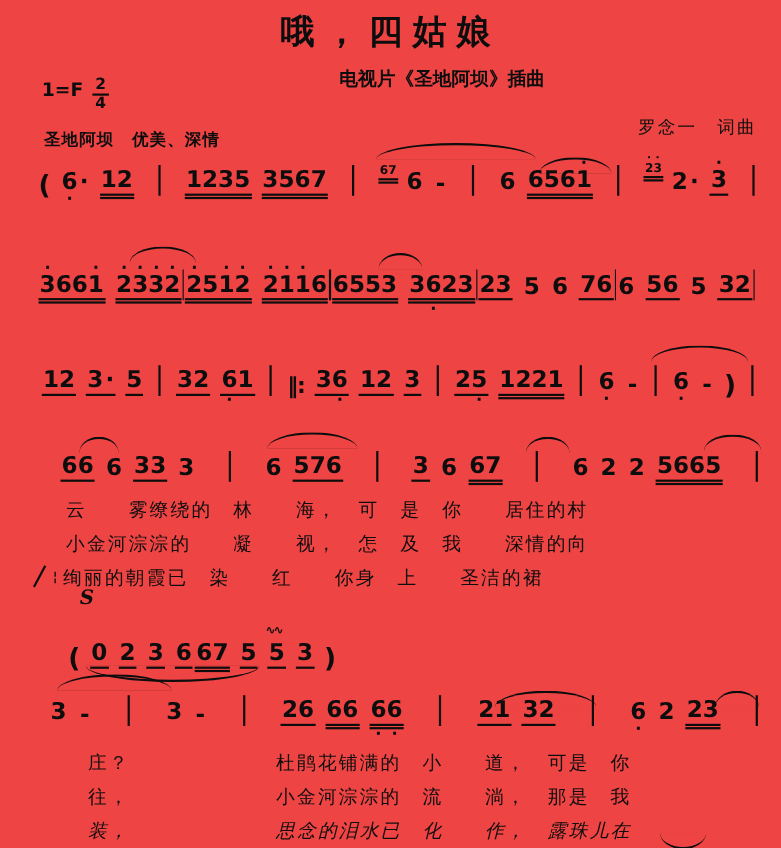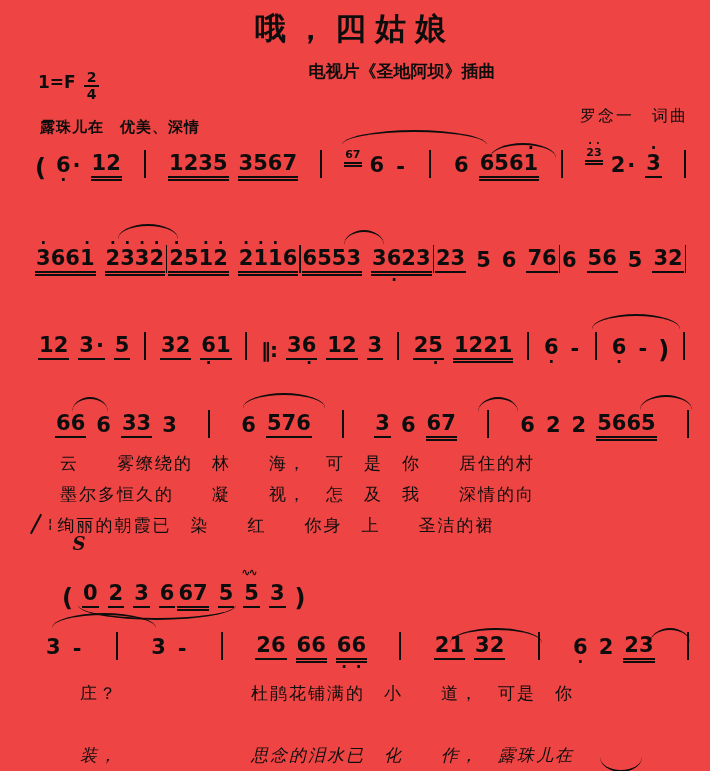--- a/index.html
+++ b/index.html
@@ -68,21 +68,21 @@
 
   <div class="title">哦，四姑娘</div>
   <div class="subtitle">电视片《圣地阿坝》插曲</div>
   <div class="keysig">
     <span>1=F</span>
     <span class="frac">
       <span class="num">2</span>
       <span class="den">4</span>
     </span>
   </div>
-  <div class="tempo">露珠儿在　优美、深情</div>
+  <div class="tempo">圣地阿坝　优美、深情</div>
   <div class="credit">罗念一　词曲</div>
 
   <div class="mline" style="top:150px;left:35px;width:652px;">
       <span class="measure">
         <span class="paren">(</span>
         <span class="grp">
           <span class="d">6<span class="ob">·</span></span>
           <span class="dotafter">·</span>
         </span>
         <span class="grp ul2">
@@ -458,31 +458,34 @@
   <div class="arcdn" style="top:605px;left:78px;width:158px;"></div>
   <div class="arc" style="top:613px;left:52px;width:104px;"></div>
   <div class="arc" style="top:628px;left:450px;width:92px;"></div>
   <div class="arc" style="top:628px;left:650px;width:40px;"></div>
   <div class="arcdn" style="top:757px;left:600px;width:42px;"></div>
 
   <div class="lyr" style="top:452px;left:60px;">
     <span>云　　雾缭绕的　林　　海，　可　是　你　　居住的村</span>
   </div>
   <div class="lyr" style="top:483px;left:60px;">
-    <span>墨尔多恒久的　　凝　　视，　怎　及　我　　深情的向</span>
+    <span>小金河淙淙的　　凝　　视，　怎　及　我　　深情的向</span>
   </div>
   <div class="lyr" style="top:514px;left:28px;">
     <span class="segno">
       <span class="segno-s">S</span>
       <span class="segno-line"></span>
     </span>
     <span class="segno-colon">¦</span>
     <span>绚丽的朝霞已　染　　红　　你身　上　　圣洁的裙</span>
   </div>
 
   <div class="lyr" style="top:682px;left:80px;">
     <span>庄？　　　　　　　杜鹃花铺满的　小　　道，　可是　你</span>
   </div>
+  <div class="lyr" style="top:713px;left:80px;">
+    <span>往，　　　　　　　小金河淙淙的　流　　淌，　那是　我</span>
+  </div>
   <div class="lyr" style="top:744px;left:80px;font-style:italic;">
     <span>装，　　　　　　　思念的泪水已　化　　作，　露珠儿在</span>
   </div>
 
 </div>
 
 </body></html>

